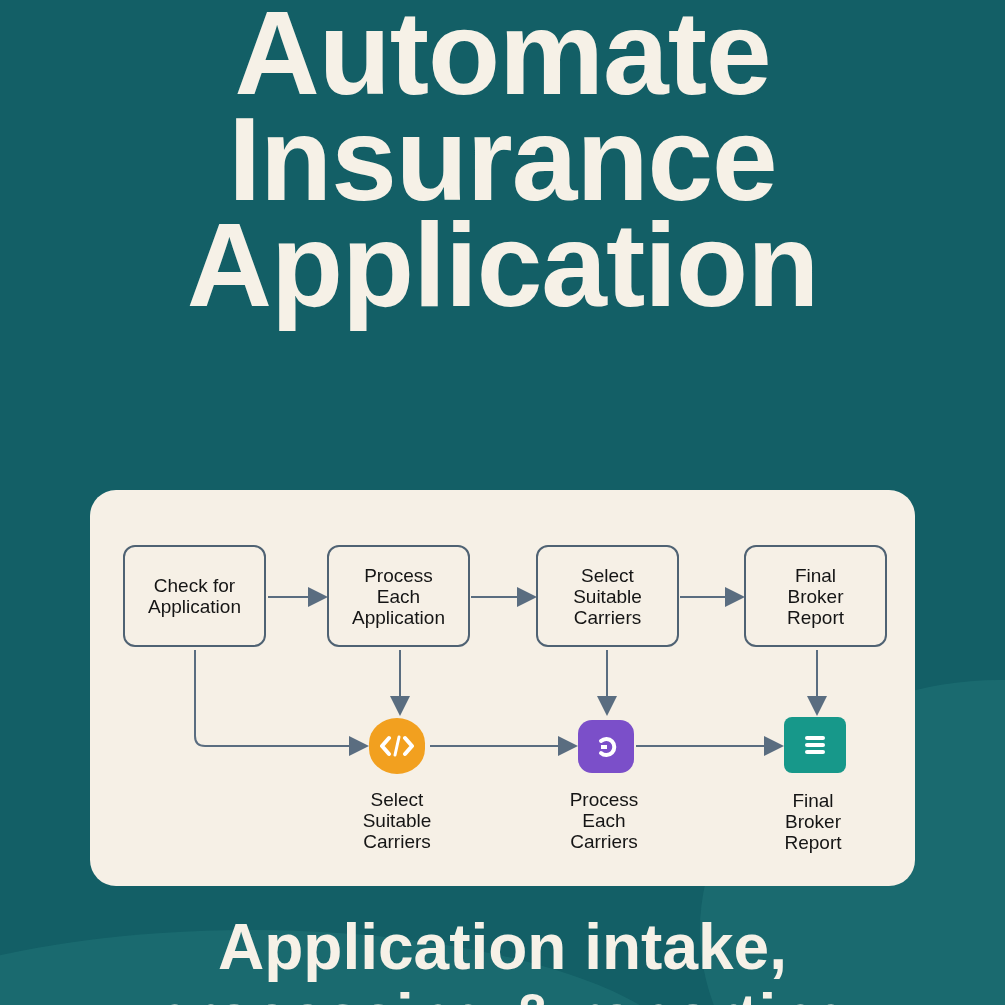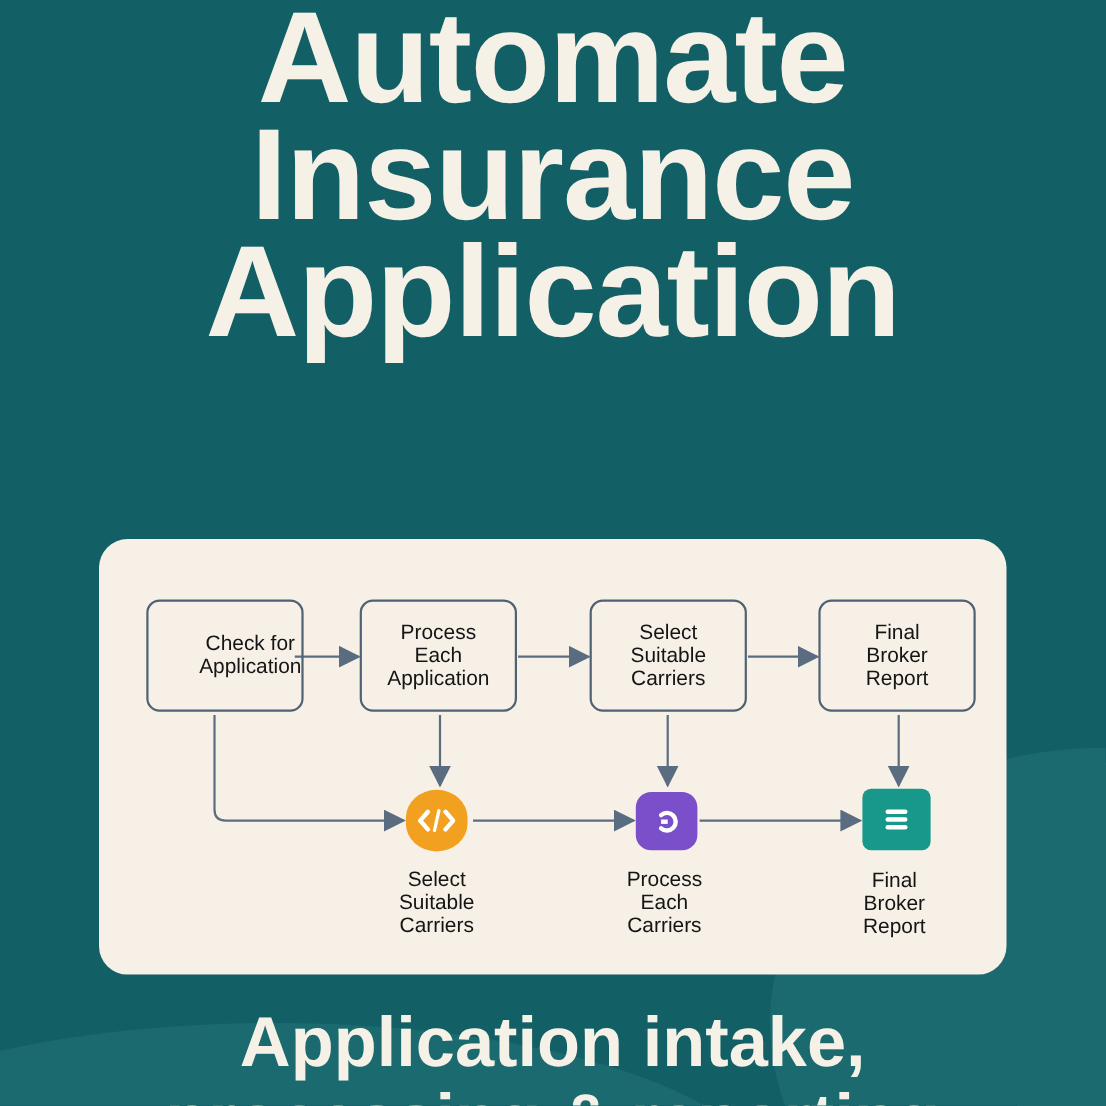--- a/index.html
+++ b/index.html
@@ -41,21 +41,21 @@
     <line x1="310" y1="160" x2="310" y2="224" stroke="#5a6d80" stroke-width="2" marker-end="url(#arr)"></line>
     <line x1="517" y1="160" x2="517" y2="224" stroke="#5a6d80" stroke-width="2" marker-end="url(#arr)"></line>
     <line x1="727" y1="160" x2="727" y2="224" stroke="#5a6d80" stroke-width="2" marker-end="url(#arr)"></line>
 
     <path d="M105,160 L105,246 Q105,256 115,256 L277,256" fill="none" stroke="#5a6d80" stroke-width="2" marker-end="url(#arr)"></path>
 
     <line x1="340" y1="256" x2="486" y2="256" stroke="#5a6d80" stroke-width="2" marker-end="url(#arr)"></line>
     <line x1="546" y1="256" x2="692" y2="256" stroke="#5a6d80" stroke-width="2" marker-end="url(#arr)"></line>
   </svg>
 
-  <div class="box" style="left:43px; top:55px;justify-content:flex-end;">
+  <div class="box" style="left:33px; top:55px;">
     <div>
       <div>Check for</div>
       <div>Application</div>
     </div>
   </div>
   <div class="box" style="left:237px; top:55px;">
     <div>
       <div>Process</div>
       <div>Each</div>
       <div>Application</div>

